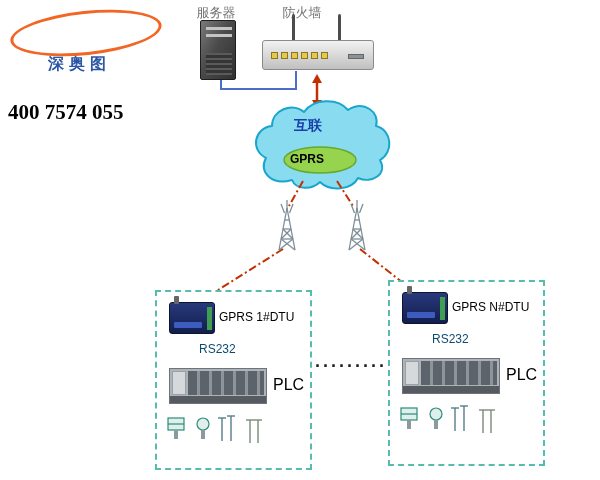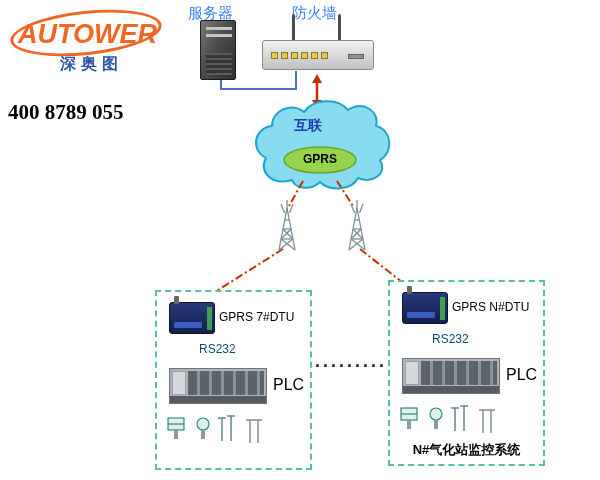--- a/index.html
+++ b/index.html
@@ -1,42 +1,42 @@
 <!DOCTYPE html>
 <html><head>
 <meta charset="utf-8">
 <style>
   *{box-sizing:border-box;margin:0;padding:0}
   html,body{width:600px;height:480px}
   body{position:relative;background:#fff;font-family:"Liberation Sans",sans-serif;overflow:hidden}
-  .lbl{position:absolute;color:#3b82f6;font-size:15px;text-align:left;white-space:nowrap}
+  .lbl{position:absolute;color:#737373;font-size:13px;text-align:center;white-space:nowrap}
 
   
   .logo{position:absolute;left:8px;top:6px;width:162px;height:74px}
   .logo-ellipse{position:absolute;left:2px;top:5px;width:152px;height:44px;border:3px solid #f26522;border-radius:50%;transform:rotate(-6deg)}
   .logo-brand{position:absolute;left:10px;top:13px;font-size:27px;font-weight:bold;font-style:italic;color:#f26522;white-space:nowrap}
-  .logo-sub{position:absolute;left:52px;top:48px;font-size:16px;font-weight:bold;color:#2b55a5;letter-spacing:5px;white-space:nowrap}
+  .logo-sub{position:absolute;left:40px;top:48px;font-size:16px;font-weight:bold;color:#2b55a5;letter-spacing:5px;white-space:nowrap}
   .phone{position:absolute;left:8px;top:100px;font-size:21px;font-weight:bold;color:#000;font-family:"Liberation Serif",serif;white-space:nowrap}
 
   
   .server{position:absolute;left:200px;top:20px;width:36px;height:60px;background:linear-gradient(120deg,#7a7a7a 0%,#4a4a4a 45%,#303030 100%);border:1px solid #1e1e1e;border-radius:2px}
   .server .slot{position:absolute;left:5px;width:26px;height:3px;background:#c4c4c4}
   .server .grill{position:absolute;left:5px;top:32px;width:26px;height:22px;background:repeating-linear-gradient(#5a5a5a 0 2px,#353535 2px 5px)}
 
   
   .router{position:absolute;left:262px;top:14px;width:112px;height:62px}
   .router .ant{position:absolute;top:0;width:3px;height:28px;background:#4c4c4c;border-radius:2px}
   .router .body{position:absolute;top:26px;left:0;width:112px;height:30px;background:linear-gradient(#f2f2f2,#c0c0c0);border:1px solid #8a8a8a;border-radius:3px}
   .router .ports{position:absolute;top:38px;left:9px;display:flex;gap:3px}
   .router .port{width:7px;height:7px;background:#e6c84a;border:1px solid #8a7520}
   .router .led{position:absolute;top:40px;right:10px;width:16px;height:5px;background:#8c9196;border:1px solid #666}
 
   
   .cloud-label{position:absolute;left:294px;top:117px;width:48px;text-align:left;font-size:14px;font-weight:bold;color:#1b3faa}
-  .gprs-label{position:absolute;left:290px;top:152px;width:60px;text-align:center;font-size:12px;font-weight:bold;color:#000}
+  .gprs-label{position:absolute;left:290px;top:152px;width:60px;font-size:12px;font-weight:bold;color:#000}
 
   
   .station{position:absolute;border:2px dashed #56bdae;background:#fff}
   .dtu{position:absolute;left:12px;top:10px;width:46px;height:32px;background:linear-gradient(#28397c,#131e4c);border:1px solid #0c1434;border-radius:3px}
   .dtu .stripe{position:absolute;left:4px;bottom:5px;width:28px;height:6px;background:#3d5cc0;border-radius:1px}
   .dtu .conn{position:absolute;left:4px;top:-7px;width:5px;height:8px;background:#666;border-radius:1px}
   .dtu .term{position:absolute;right:2px;top:4px;width:5px;height:23px;background:#3f9e4f}
   .dtu-label{position:absolute;left:62px;top:18px;font-size:12px;color:#000;white-space:nowrap}
   .serial-label{position:absolute;left:42px;top:50px;font-size:12px;color:#0c4a6e}
   .plc{position:absolute;left:12px;top:76px;width:98px;height:36px;background:#aeb3b9;border:1px solid #6f747a}
@@ -100,33 +100,32 @@
   </g>
 
   <g stroke="#4a9a8a" stroke-width="1.2" fill="none">
     <path d="M 190 402 V 408 M 177 408 H 262 M 182 408 V 416 M 203 408 V 416 M 226 408 V 416 M 250 408 V 416"></path>
     <path d="M 423 404 V 410 M 410 410 H 495 M 415 410 V 418 M 436 410 V 418 M 459 410 V 418 M 483 410 V 418"></path>
   </g>
 </svg>
 
 <div class="logo">
   <div class="logo-ellipse"></div>
-  <div class="logo-brand">AUTOWER</div>
   <div class="logo-sub">深奥图</div>
 </div>
-<div class="phone">400 8789 055</div>
+<div class="phone">400 7574 055</div>
 
 <div class="lbl" style="left:188px;top:4px;width:56px">服务器</div>
 <div class="server">
   <div class="slot" style="top:6px"></div>
   <div class="slot" style="top:13px"></div>
   <div class="grill"></div>
 </div>
 
-<div class="lbl" style="left:292px;top:4px;width:60px">防火墙</div>
+<div class="lbl" style="left:272px;top:4px;width:60px">防火墙</div>
 <div class="router">
   <div class="ant" style="left:30px"></div>
   <div class="ant" style="left:76px"></div>
   <div class="body"></div>
   <div class="ports">
     <div class="port"></div>
     <div class="port"></div>
     <div class="port"></div>
     <div class="port"></div>
     <div class="port"></div>
@@ -137,21 +136,21 @@
 
 <div class="cloud-label">互联</div>
 <div class="gprs-label">GPRS</div>
 
 <div class="station" style="left:155px;top:290px;width:157px;height:180px">
   <div class="dtu">
     <div class="conn"></div>
     <div class="stripe"></div>
     <div class="term"></div>
   </div>
-  <div class="dtu-label">GPRS 7#DTU</div>
+  <div class="dtu-label">GPRS 1#DTU</div>
   <div class="serial-label">RS232</div>
   <div class="plc">
     <div class="psu"></div>
     <div class="modules"></div>
     <div class="rail"></div>
   </div>
   <div class="plc-label">PLC</div>
   <svg class="sensors" viewBox="0 0 110 36">
     <g stroke="#2e8b7a" fill="#dff0ec" stroke-width="1.2">
       <rect x="3" y="4" width="16" height="12"></rect>
@@ -205,14 +204,13 @@
       <line x1="66" y1="2" x2="66" y2="27"></line>
         <line x1="62" y1="2" x2="70" y2="2"></line>
     </g>
     <g stroke="#7a8a7a" stroke-width="1.4" fill="none">
       <line x1="85" y1="6" x2="85" y2="29"></line>
         <line x1="81" y1="6" x2="89" y2="6"></line>
       <line x1="93" y1="6" x2="93" y2="29"></line>
         <line x1="89" y1="6" x2="97" y2="6"></line>
     </g>
   </svg>
-  <div class="sys narrow">N#气化站监控系统</div>
 </div>
 
 </body></html>

